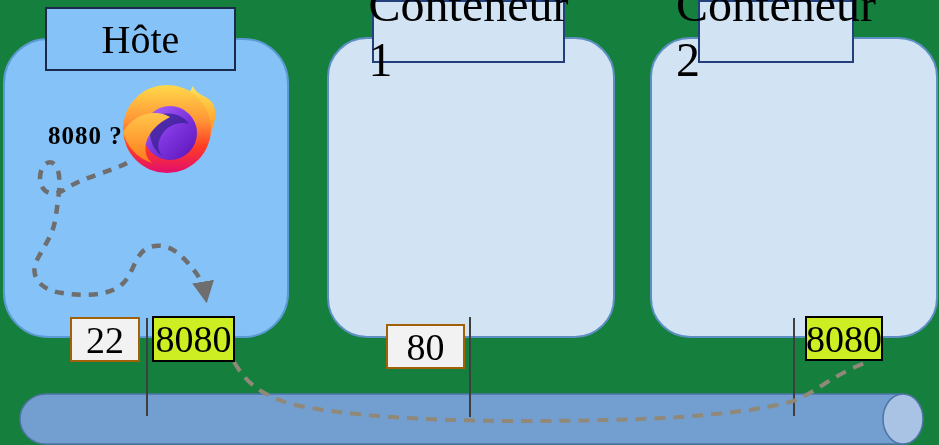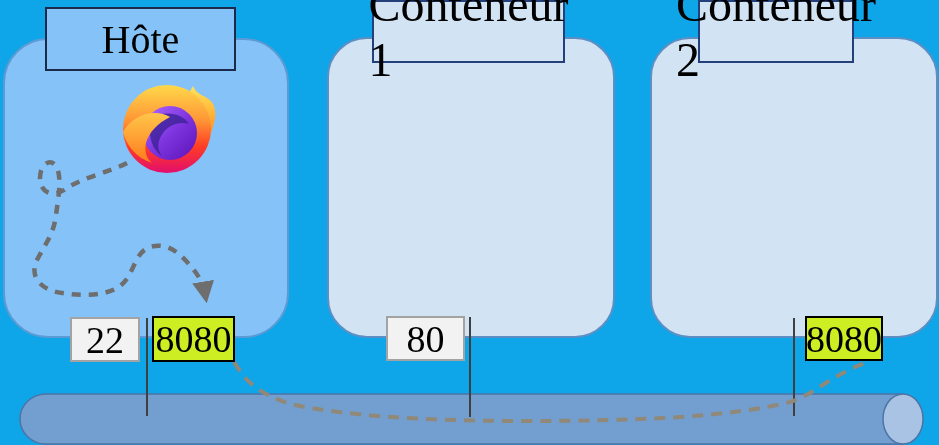--- a/index.html
+++ b/index.html
@@ -1,17 +1,17 @@
 <!DOCTYPE html>
 <html><head>
 <meta charset="utf-8">
 <style>
   html,body{margin:0;padding:0;background:#ffffff;}
   #stage{
-    position:relative;width:939px;height:445px;background:#0ea5e9;
+    position:relative;width:939px;height:445px;background:#15803d;
     font-family:"Liberation Serif", serif;overflow:hidden;
   }
   .box{position:absolute;box-sizing:border-box;z-index:1;}
   .host-box{
     left:3px;top:38px;width:286px;height:300px;border-radius:45px;
     background:#85C2F7;border:2px solid #5B9BD5;
   }
   .container-box{
     width:288px;height:301px;top:37px;border-radius:40px;
     background:#D2E4F3;border:2px solid #5E8FC4;
@@ -28,26 +28,26 @@
   }
   .cont-title{
     top:0;width:193px;height:63px;font-size:48px;
     background:#D2E4F3;border:2px solid #24407A;
   }
   .cont-title.t1{left:372px;}
   .cont-title.t2{left:698px;width:156px;}
   .port{
     position:absolute;box-sizing:border-box;z-index:4;
     display:flex;align-items:center;justify-content:center;
-    font-size:38px;color:#000;background:#F2F2F2;border:2px solid #a3a3a3;
+    font-size:38px;color:#000;background:#F2F2F2;border:2px solid #a16207;
   }
   .port.highlight{background:#CCEE22;border-color:#000;text-align:center;}
   .p22{left:70px;top:317px;width:70px;height:45px;}
   .p8080h{left:152px;top:316px;width:83px;height:46px;}
-  .p80{left:386px;top:316px;width:79px;height:45px;}
+  .p80{left:386px;top:324px;width:79px;height:45px;}
   .p8080c2{left:805px;top:316px;width:78px;height:45px;}
   .question{
     position:absolute;left:48px;top:122px;z-index:3;
     font-size:25px;font-weight:bold;color:#000;letter-spacing:1px;
   }
   #overlay{position:absolute;left:0;top:0;z-index:2;}
   .pipe-body{stroke:#4E74A6;stroke-width:1.5;}
   .pipe-cap{stroke:#4E74A6;stroke-width:1.5;}
   .connector{stroke:#3F3F3F;stroke-width:2;}
   .mapping-dash{fill:none;stroke-width:4;stroke-dasharray:11 8;}
@@ -59,20 +59,21 @@
 <div id="stage">
 
   <div class="box host-box"></div>
   <div class="box container-box c1"></div>
   <div class="box container-box c2"></div>
 
   <div class="title-box host-title">Hôte</div>
   <div class="title-box cont-title t1">Conteneur 1</div>
   <div class="title-box cont-title t2">Conteneur 2</div>
 
+  <div class="question">8080 ?</div>
 
   <svg id="overlay" width="939" height="445" viewBox="0 0 939 445">
     <defs>
       <marker id="arrow" viewBox="0 0 10 10" refX="8" refY="5" markerWidth="22" markerHeight="22" markerUnits="userSpaceOnUse" orient="auto">
         <path d="M0,0 L10,5 L0,10 Z" fill="#6E6E6E"></path>
       </marker>
       <linearGradient id="gBody" x1="0" y1="0" x2="0" y2="1">
         <stop offset="0" stop-color="#FFD94A"></stop>
         <stop offset="0.4" stop-color="#FF9636"></stop>
         <stop offset="0.7" stop-color="#FF3D24"></stop>

